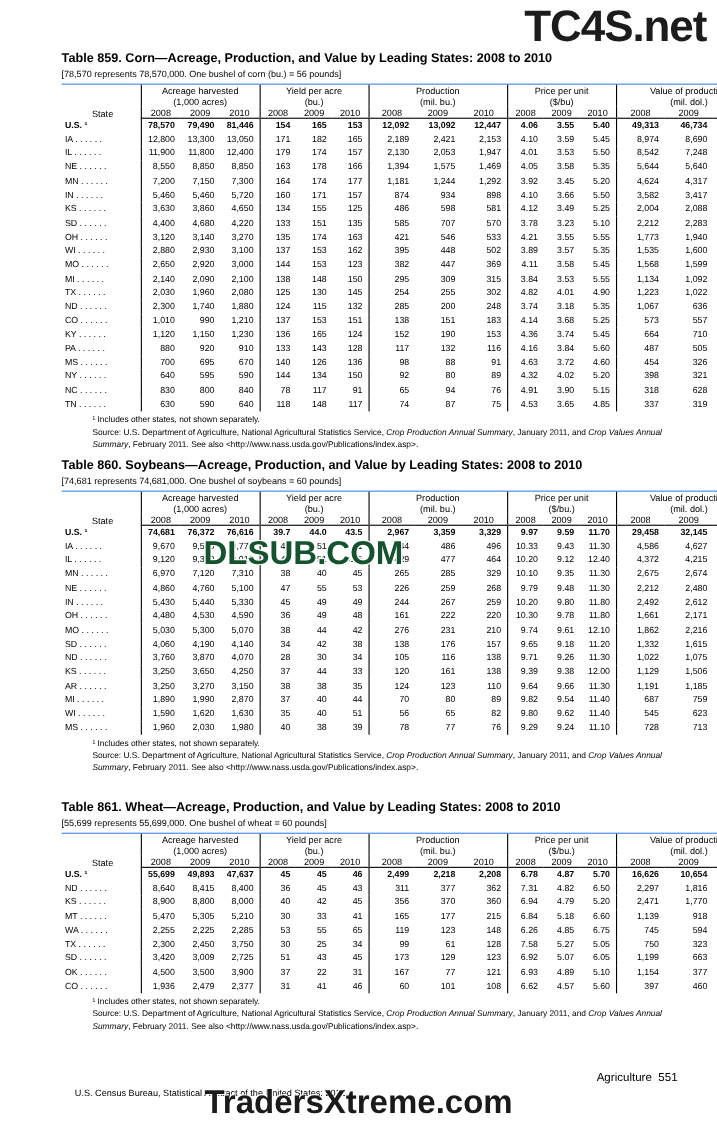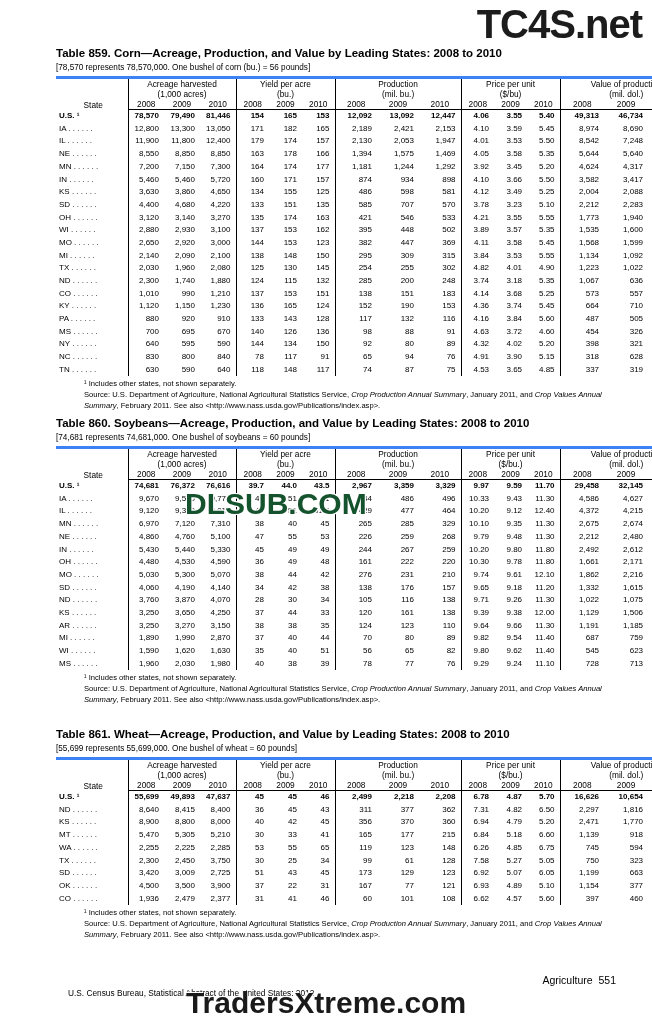--- a/index.html
+++ b/index.html
@@ -96,21 +96,21 @@
   }
   .hdr-year th {
     text-align: center;
     font-weight: normal;
     font-size: 8.3px;
     padding: 1px 0 2px 0;
   }
   .vline {
     border-left: 1px solid #000;
   }
-  .topline td, .topline th { border-top: 3px solid #3b82f6; }
+  .topline td, .topline th { border-top: 1px solid #3b82f6; }
   .botline td, .botline th { border-bottom: 1px solid #000; }
 
   .state-cell {
     text-align: left;
     padding-left: 3px !important;
     white-space: nowrap;
   }
   .num {
     text-align: right;
     padding-right: 5px !important;

